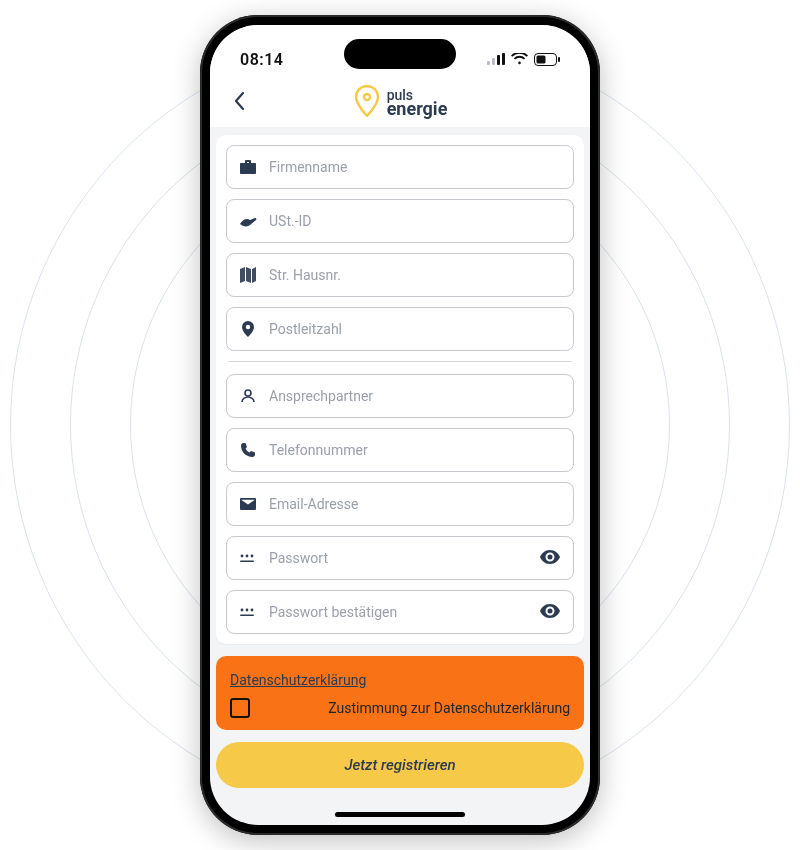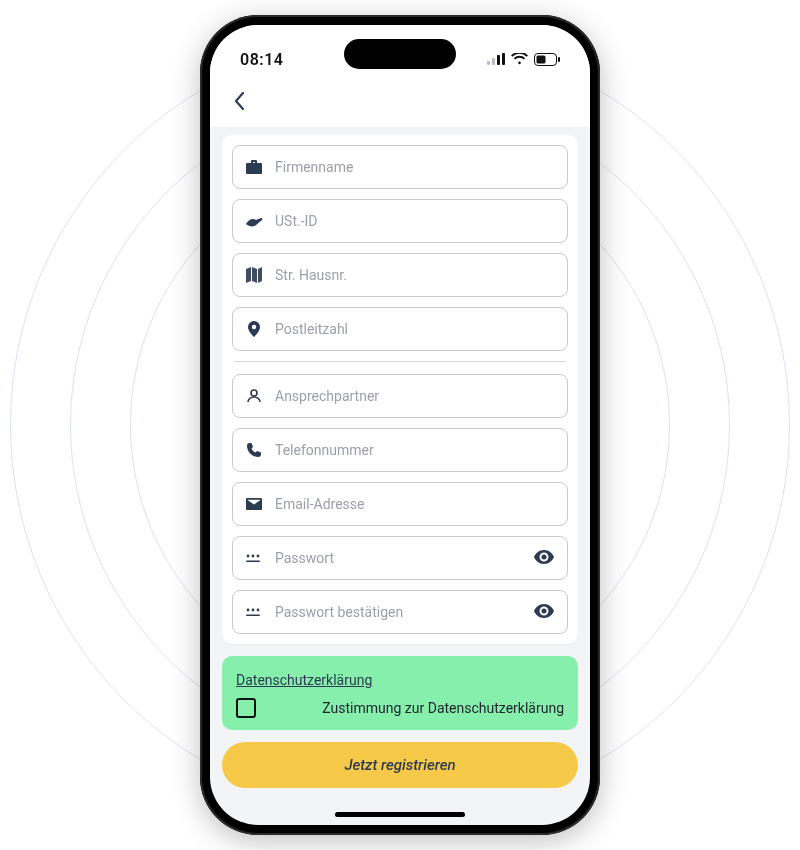--- a/index.html
+++ b/index.html
@@ -95,21 +95,21 @@
   }
   .logo { display:flex; align-items:center; gap:6px; }
   .logo-text { display:flex; flex-direction:column; line-height:.9; }
   .logo-puls { font-size:14px; color:#2c3a52; font-weight:500; }
   .logo-energie { font-size:18px; color:#2c3a52; font-weight:700; }
 
   
   .content {
     position:absolute;
     top: 102px; bottom: 0; left:0; right:0;
-    padding: 8px 12px 30px;
+    padding: 8px 6px 30px;
     overflow:hidden;
   }
   .form-card {
     background:#fff;
     border-radius:10px;
     padding:10px;
     box-shadow: 0 1px 2px rgba(0,0,0,.04);
     margin-bottom: 12px;
   }
   .field {
@@ -127,21 +127,21 @@
   .field .ficon { width:18px; height:18px; color:#2c3a52; flex-shrink:0; display:flex; align-items:center; justify-content:center; }
   .field input {
     flex:1; border:none; outline:none; background:transparent;
     font-size:14px; color:#2c3a52;
   }
   .field input::placeholder { color:#9aa0ab; }
   .eye-btn { width:22px; height:22px; cursor:pointer; display:flex; align-items:center; justify-content:center; color:#2c3a52; }
   .divider { height:1px; background:#d7dae0; margin: 4px 2px 12px; }
 
   .privacy-box {
-    background:#86efac;
+    background:#f97316;
     border-radius:10px;
     padding: 14px 14px 12px;
     margin-bottom: 12px;
   }
   .privacy-link { font-size:14px; color:#2c3a52; text-decoration:underline; cursor:pointer; display:inline-block; margin-bottom:10px; }
   .consent-row { display:flex; align-items:center; gap:10px;justify-content:space-between; }
   .checkbox {
     width:20px; height:20px; border:2px solid #111; border-radius:3px; cursor:pointer; flex-shrink:0;
   }
   .consent-text { font-size:14px; color:#202530; }
@@ -194,20 +194,33 @@
     </div>
 
     <div class="app-header">
       <div class="back-btn">
         <span>
           <svg width="12" height="20" viewBox="0 0 12 20">
               <path d="M10 2L3 10l7 8" stroke="#2c3a52" stroke-width="2.2" fill="none" stroke-linecap="round" stroke-linejoin="round"></path>
             </svg>
         </span>
       </div>
+      <div class="logo">
+        <span>
+          <svg width="28" height="32" viewBox="0 0 28 32">
+              <path d="M14 1C7.9 1 3 5.9 3 12c0 7.5 11 19 11 19s11-11.5 11-19c0-6.1-4.9-11-11-11z" fill="none" stroke="#f7c948" stroke-width="2.4"></path>
+              <circle cx="14" cy="12" r="4.2" fill="#f7c948"></circle>
+              <circle cx="14" cy="12" r="1.8" fill="#fff"></circle>
+            </svg>
+        </span>
+        <div class="logo-text">
+          <span class="logo-puls">puls</span>
+          <span class="logo-energie">energie</span>
+        </div>
+      </div>
     </div>
 
     <div class="content">
       <div class="form-card">
 
         <div class="field">
           <span class="ficon">
             <svg width="16" height="14" viewBox="0 0 16 14" fill="#2c3a52">
                 <path d="M6 0h4a1 1 0 011 1v2h4a1 1 0 011 1v9a1 1 0 01-1 1H1a1 1 0 01-1-1V4a1 1 0 011-1h4V1a1 1 0 011-1zm1 3h2V2H7v1z"></path>
               </svg>

